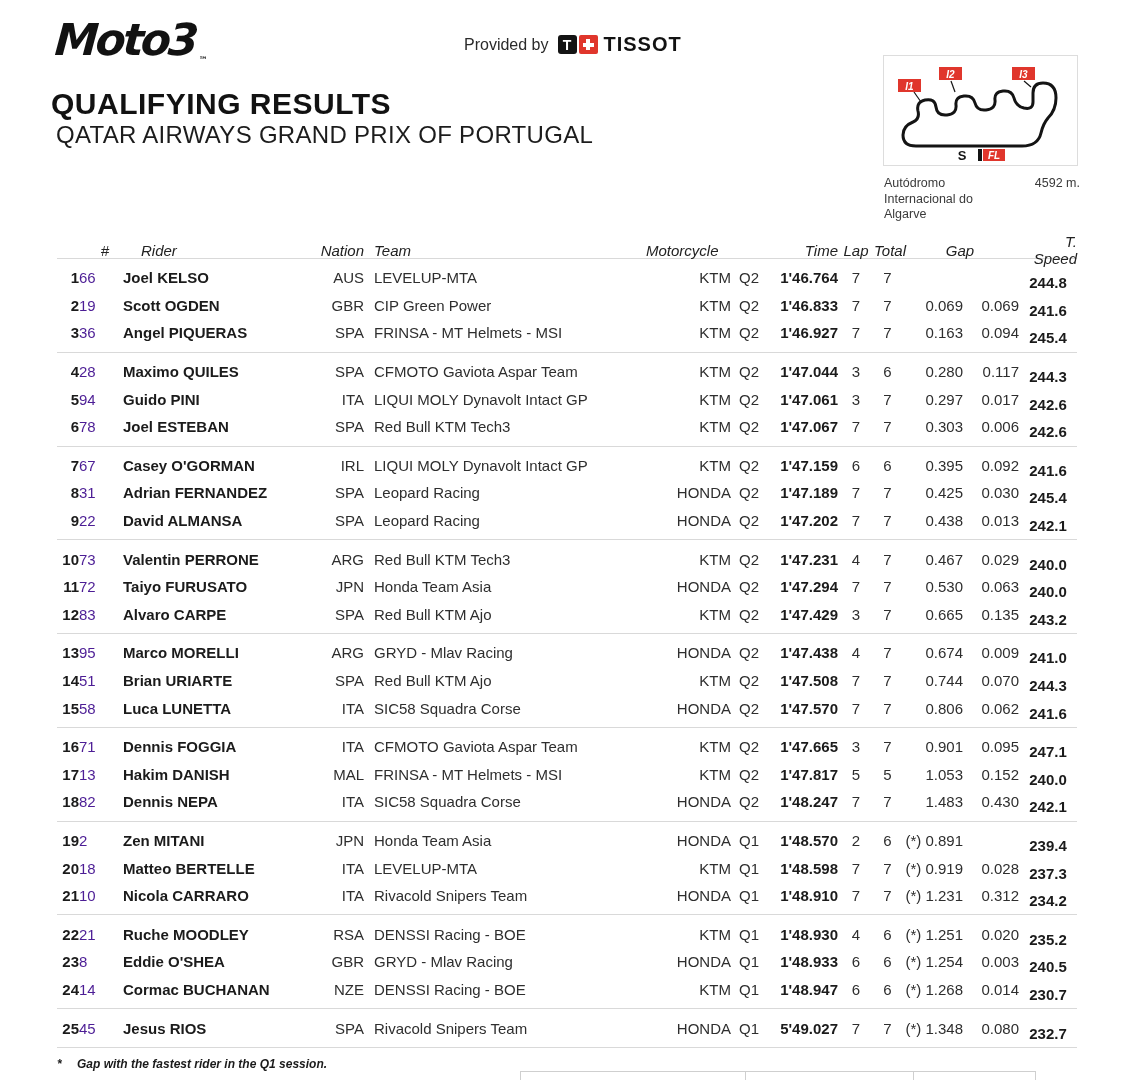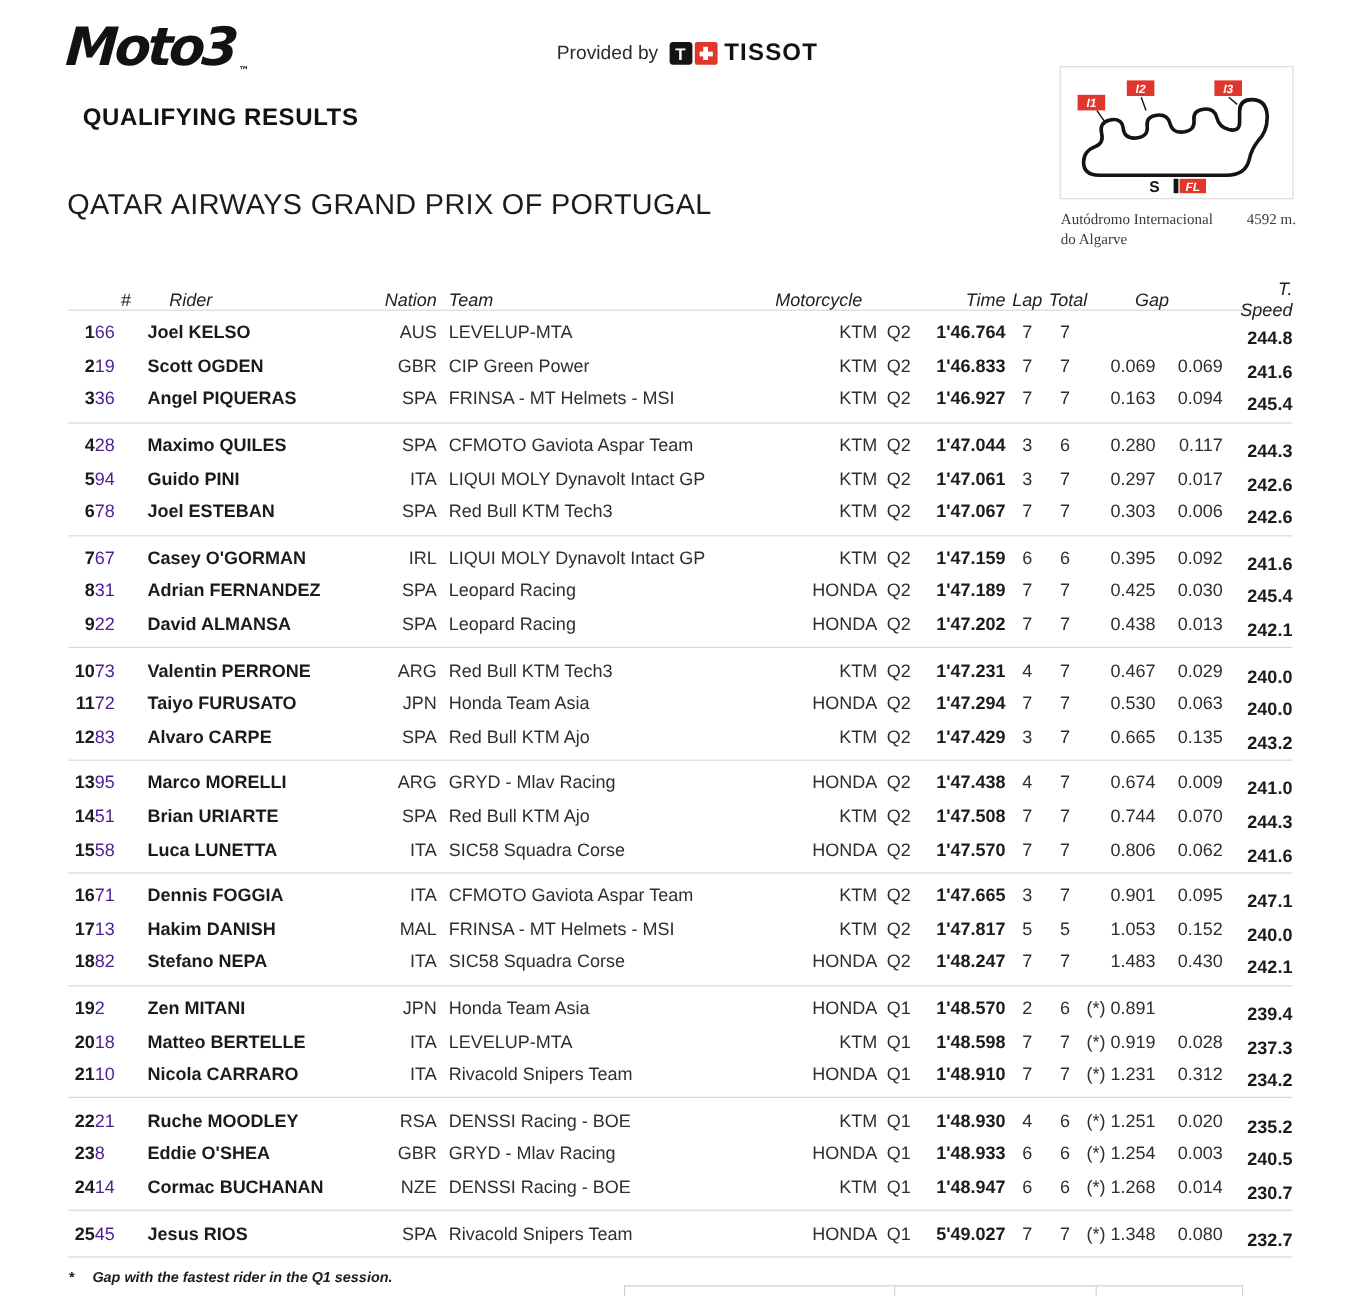--- a/index.html
+++ b/index.html
@@ -20,28 +20,28 @@
   .provided { position:absolute; left:464px; top:33px; display:flex; align-items:center; gap:9px; }
   .provided .pb-label { font-size:16px; color:#2b2b2b; }
   .tissot-mark { display:flex; align-items:center; gap:2px; }
   .tbox { width:19px; height:19px; border-radius:3px; background:#141414; color:#fff;
           font-weight:bold; font-size:14px; display:flex; align-items:center; justify-content:center; }
   .swiss { width:19px; height:19px; border-radius:2px; display:flex; align-items:center; justify-content:center; position:relative; }
   .swiss .cv { position:absolute; width:4px; height:11px; background:#fff; }
   .swiss .ch { position:absolute; width:11px; height:4px; background:#fff; }
   .tissot-word { font-size:20px; font-weight:800; letter-spacing:1px; color:#121212; margin-left:4px; }
 
-  .title { position:absolute; left:69px; top:87px; font-size:20px; font-weight:800; letter-spacing:0.5px; color:#121212; }
-  .subtitle { position:absolute; left:56px; top:121px; font-size:24px; font-weight:500; letter-spacing:0.3px; color:#1c1c1c;margin-top:36px; }
+  .title { position:absolute; left:51px; top:87px; font-size:30px; font-weight:800; letter-spacing:0.5px; color:#121212; }
+  .subtitle { position:absolute; left:56px; top:121px; font-size:24px; font-weight:500; letter-spacing:0.3px; color:#1c1c1c; }
 
   
   .track-card { position:absolute; left:883px; top:55px; width:195px; height:111px;
                 border:1px solid #ddd; background:#fff; }
   .track-caption { position:absolute; left:884px; top:176px; width:196px;
-                   display:flex; justify-content:space-between; font-size:12.5px; color:#3a3a3a; line-height:1.25;font-family:Liberation Serif, serif; }
+                   display:flex; justify-content:space-between; font-size:12.5px; color:#3a3a3a; line-height:1.25; }
   .track-caption .tname { width:132px; }
   .track-caption .tlen { white-space:nowrap; }
 
   
   .results { position:absolute; left:57px; top:233px; width:1020px; font-size:15px; }
   .trow, .thead {
     display:grid;
     grid-template-columns:22px 30px 200px 55px 282px 85px 29px 78px 36px 27px 62px 56px 58px;
     align-items:center;
   }
@@ -66,21 +66,21 @@
   .c-rider { padding-left:14px; font-weight:700; }
   .c-nation{ text-align:right; color:#2e2e2e; }
   .c-team  { padding-left:10px; color:#2e2e2e; }
   .c-moto  { text-align:right; color:#2e2e2e; }
   .c-q     { text-align:left; padding-left:8px; color:#2e2e2e; }
   .c-time  { text-align:right; font-weight:700; }
   .c-lap   { text-align:center; color:#2e2e2e; }
   .c-total { text-align:center; color:#2e2e2e; }
   .c-gap1  { text-align:right; color:#2e2e2e; }
   .c-gap2  { text-align:right; color:#2e2e2e; }
-  .c-speed { text-align:right; font-weight:700;margin-top:10px; }
+  .c-speed { text-align:center; font-weight:700;margin-top:10px; }
 
   .footnote { margin-top:9px; font-size:12px; font-weight:700; font-style:italic; color:#1b1b1b; }
   .footnote .star { display:inline-block; width:20px; }
 
   
   .bottom-box { position:absolute; left:520px; top:1071px; width:516px; height:30px;
                 border:1px solid #cfcfcf; background:#fff; display:flex; }
   .bottom-box .bcell { border-right:1px solid #cfcfcf; }
 </style>
 </head>
@@ -410,21 +410,21 @@
             <div class="cell c-time">1'47.817</div>
             <div class="cell c-lap">5</div>
             <div class="cell c-total">5</div>
             <div class="cell c-gap1">1.053</div>
             <div class="cell c-gap2">0.152</div>
             <div class="cell c-speed">240.0</div>
           </div>
           <div class="trow">
             <div class="cell c-pos">18</div>
             <div class="cell c-num">82</div>
-            <div class="cell c-rider">Stefano NEPA</div>
+            <div class="cell c-rider">Dennis NEPA</div>
             <div class="cell c-nation">ITA</div>
             <div class="cell c-team">SIC58 Squadra Corse</div>
             <div class="cell c-moto">HONDA</div>
             <div class="cell c-q">Q2</div>
             <div class="cell c-time">1'48.247</div>
             <div class="cell c-lap">7</div>
             <div class="cell c-total">7</div>
             <div class="cell c-gap1">1.483</div>
             <div class="cell c-gap2">0.430</div>
             <div class="cell c-speed">242.1</div>

